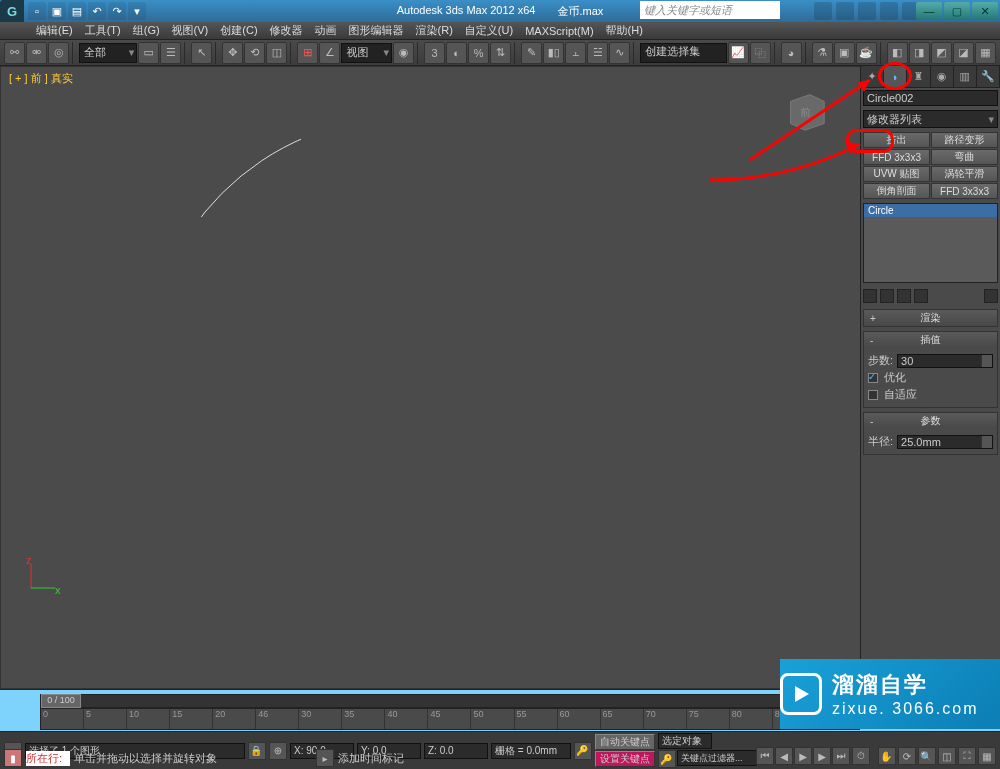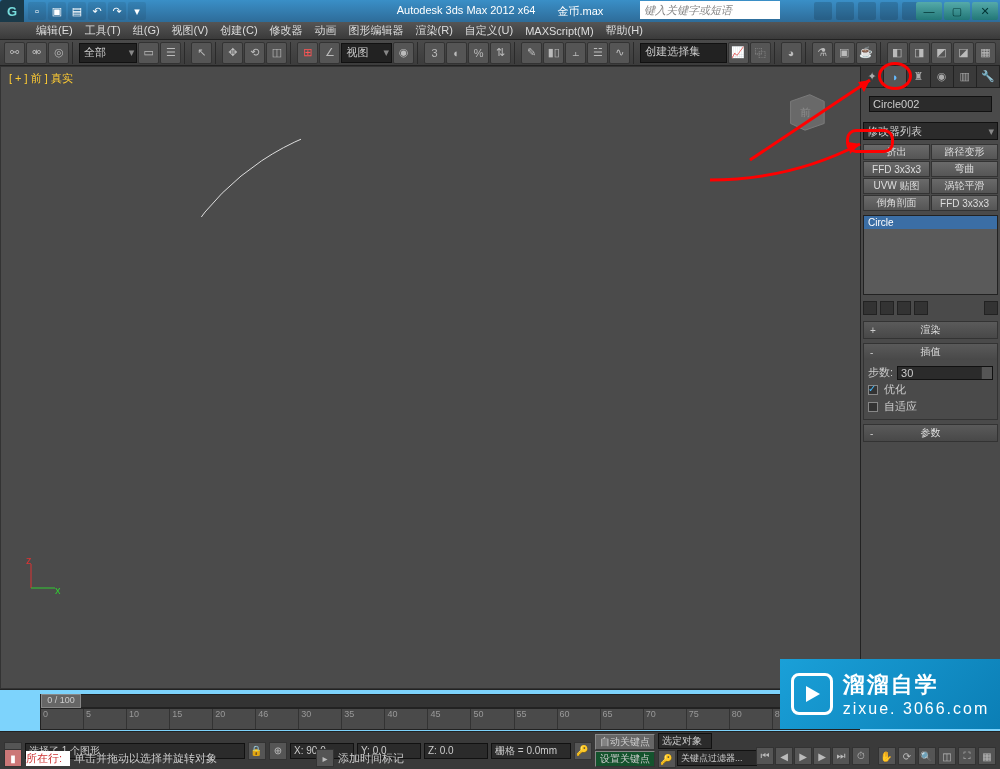--- a/index.html
+++ b/index.html
@@ -39,21 +39,21 @@
 
 
 .canvas{position:absolute;inset:0;}
 .gizmo{position:absolute;left:22px;bottom:90px;}
 
 
 .cmd-panel{position:absolute;top:66px;right:0;width:140px;bottom:80px;background:#4a4a4a;border-left:1px solid #222;display:flex;flex-direction:column;}
 .cmd-tabs{height:22px;display:flex;background:#3a3a3a;border-bottom:1px solid #222; position:relative;}
 .cmd-tab{flex:1;display:flex;align-items:center;justify-content:center;border-right:1px solid #222;color:#aaa;}
 .cmd-tab.active{background:#555;}
-.name-field{margin:8px;height:16px;background:#2b2b2b;border:1px solid #111;color:#ccc;padding:0 3px;display:flex;align-items:center;}
+.name-field{margin:2px;height:16px;background:#2b2b2b;border:1px solid #111;color:#ccc;padding:0 3px;display:flex;align-items:center;}
 .mod-combo{margin:2px;height:18px;background:#2b2b2b;border:1px solid #111;color:#ccc;padding:0 3px;display:flex;align-items:center;position:relative;}
 .mod-combo::after{content:"▾";position:absolute;right:3px;color:#888;}
 .mod-btns{display:grid;grid-template-columns:1fr 1fr;gap:1px;padding:2px;}
 .mod-btn{height:16px;background:linear-gradient(#6a6a6a,#555);border:1px solid #333;color:#ddd;font-size:10px;display:flex;align-items:center;justify-content:center;}
 .stack{margin:2px;height:80px;background:#5a5a5a;border:1px solid #222;position:relative;}
 .stack-item{background:#3b6ea5;color:#fff;padding:1px 4px;font-size:10px;}
 .stack-tools{height:18px;margin:2px;display:flex;gap:4px;align-items:center; justify-content:space-between;}
 .stack-tools span{width:14px;height:14px;background:#333;border:1px solid #222;display:inline-block;}
 .rollout{margin:2px;border:1px solid #333;}
 .rollout-h{height:16px;background:linear-gradient(#5a5a5a,#484848);display:flex;align-items:center;justify-content:center;color:#ddd;font-size:10px;position:relative;}
@@ -81,21 +81,21 @@
 
 .status{position:absolute;left:0;right:0;bottom:0;height:38px;background:#3a3a3a;border-top:1px solid #222;display:flex;align-items:center;gap:4px;padding:0 4px;}
 .status .sfield{height:16px;background:#2b2b2b;border:1px solid #111;color:#ccc;padding:0 3px;display:flex;align-items:center;font-size:10px;}
 .status-left{display:flex;flex-direction:column;gap:1px;}
 .coord{width:64px;}
 .sbtn{width:18px;height:18px;background:#555;border:1px solid #333;display:inline-flex;align-items:center;justify-content:center;color:#bbb;font-size:10px;}
 .playback{display:flex;gap:1px;}
 .script-row{position:absolute;left:4px;bottom:2px;display:flex;align-items:center;gap:4px;}
 
 
-.watermark{position:absolute;right:0;bottom:40px;width:220px;height:70px;background:linear-gradient(135deg,#1aa0d8,#0b7eb5);display:flex;align-items:center;justify-content:center;gap:10px;color:#fff;}
+.watermark{position:absolute;right:0;bottom:40px;width:220px;height:70px;background:linear-gradient(135deg,#1aa0d8,#0b7eb5);display:flex;align-items:center;gap:10px;color:#fff;}
 .wm-icon{width:42px;height:42px;border:3px solid #fff;border-radius:8px;display:flex;align-items:center;justify-content:center;}
 .wm-text{display:flex;flex-direction:column;align-items:flex-start;}
 .wm-big{font-size:22px;font-weight:bold;letter-spacing:2px;}
 .wm-small{font-size:16px;letter-spacing:2px;}
 </style>
 </head>
 <body>
 
 <div class="titlebar">
   <div class="app-icon">G</div>
@@ -270,20 +270,26 @@
           <span>优化</span>
         </div>
       <div class="param-row">
           <span class="chk"></span>
           <span>自适应</span>
         </div>
     </div>
   </div>
   <div class="rollout">
     <div class="rollout-h minus">参数</div>
+    <div class="rollout-b">
+      <div class="param-row">
+          <span>半径:</span>
+          <div class="spinner">25.0mm</div>
+        </div>
+    </div>
   </div>
 </div>
 
 <div class="redcirc" style="top:62px;right:88px;width:34px;height:28px;"></div>
 <div class="redcirc" style="top:129px;right:106px;width:48px;height:24px;border-radius:10px;"></div>
 <svg class="redarrow" style="top:70px;left:740px;width:160px;height:100px">
     <line x1="10" y1="90" x2="130" y2="10" stroke="#f00" stroke-width="3"></line>
     <polygon points="130,10 118,12 124,22" fill="#f00"></polygon>
   </svg>
 <svg class="redarrow" style="top:130px;left:700px;width:180px;height:60px">
@@ -325,21 +331,21 @@
       <div class="sfield" style="width:220px">选择了 1 个图形</div>
       <div class="sbtn">🔒</div>
       <div class="sbtn">⊕</div>
       <div class="sfield coord">X: 90.0</div>
       <div class="sfield coord">Y: 0.0</div>
       <div class="sfield coord">Z: 0.0</div>
       <div class="sfield" style="width:80px">栅格 = 0.0mm</div>
       <div class="sbtn">🔑</div>
       <div style="display:flex;flex-direction:column;gap:1px">
         <div class="sfield" style="background:#666;border:1px outset #888;width:60px;justify-content:center">自动关键点</div>
-        <div class="sfield" style="background:#14532d;border:1px outset #888;width:60px;justify-content:center">设置关键点</div>
+        <div class="sfield" style="background:#be185d;border:1px outset #888;width:60px;justify-content:center">设置关键点</div>
       </div>
       <div style="display:flex;flex-direction:column;gap:1px">
         <div class="sfield" style="width:54px">选定对象</div>
         <div style="display:flex;gap:1px">
             <div class="sbtn">🔑</div>
             <div class="sfield" style="width:80px;font-size:9px">关键点过滤器...</div>
           </div>
       </div>
     </div>
   </div>

